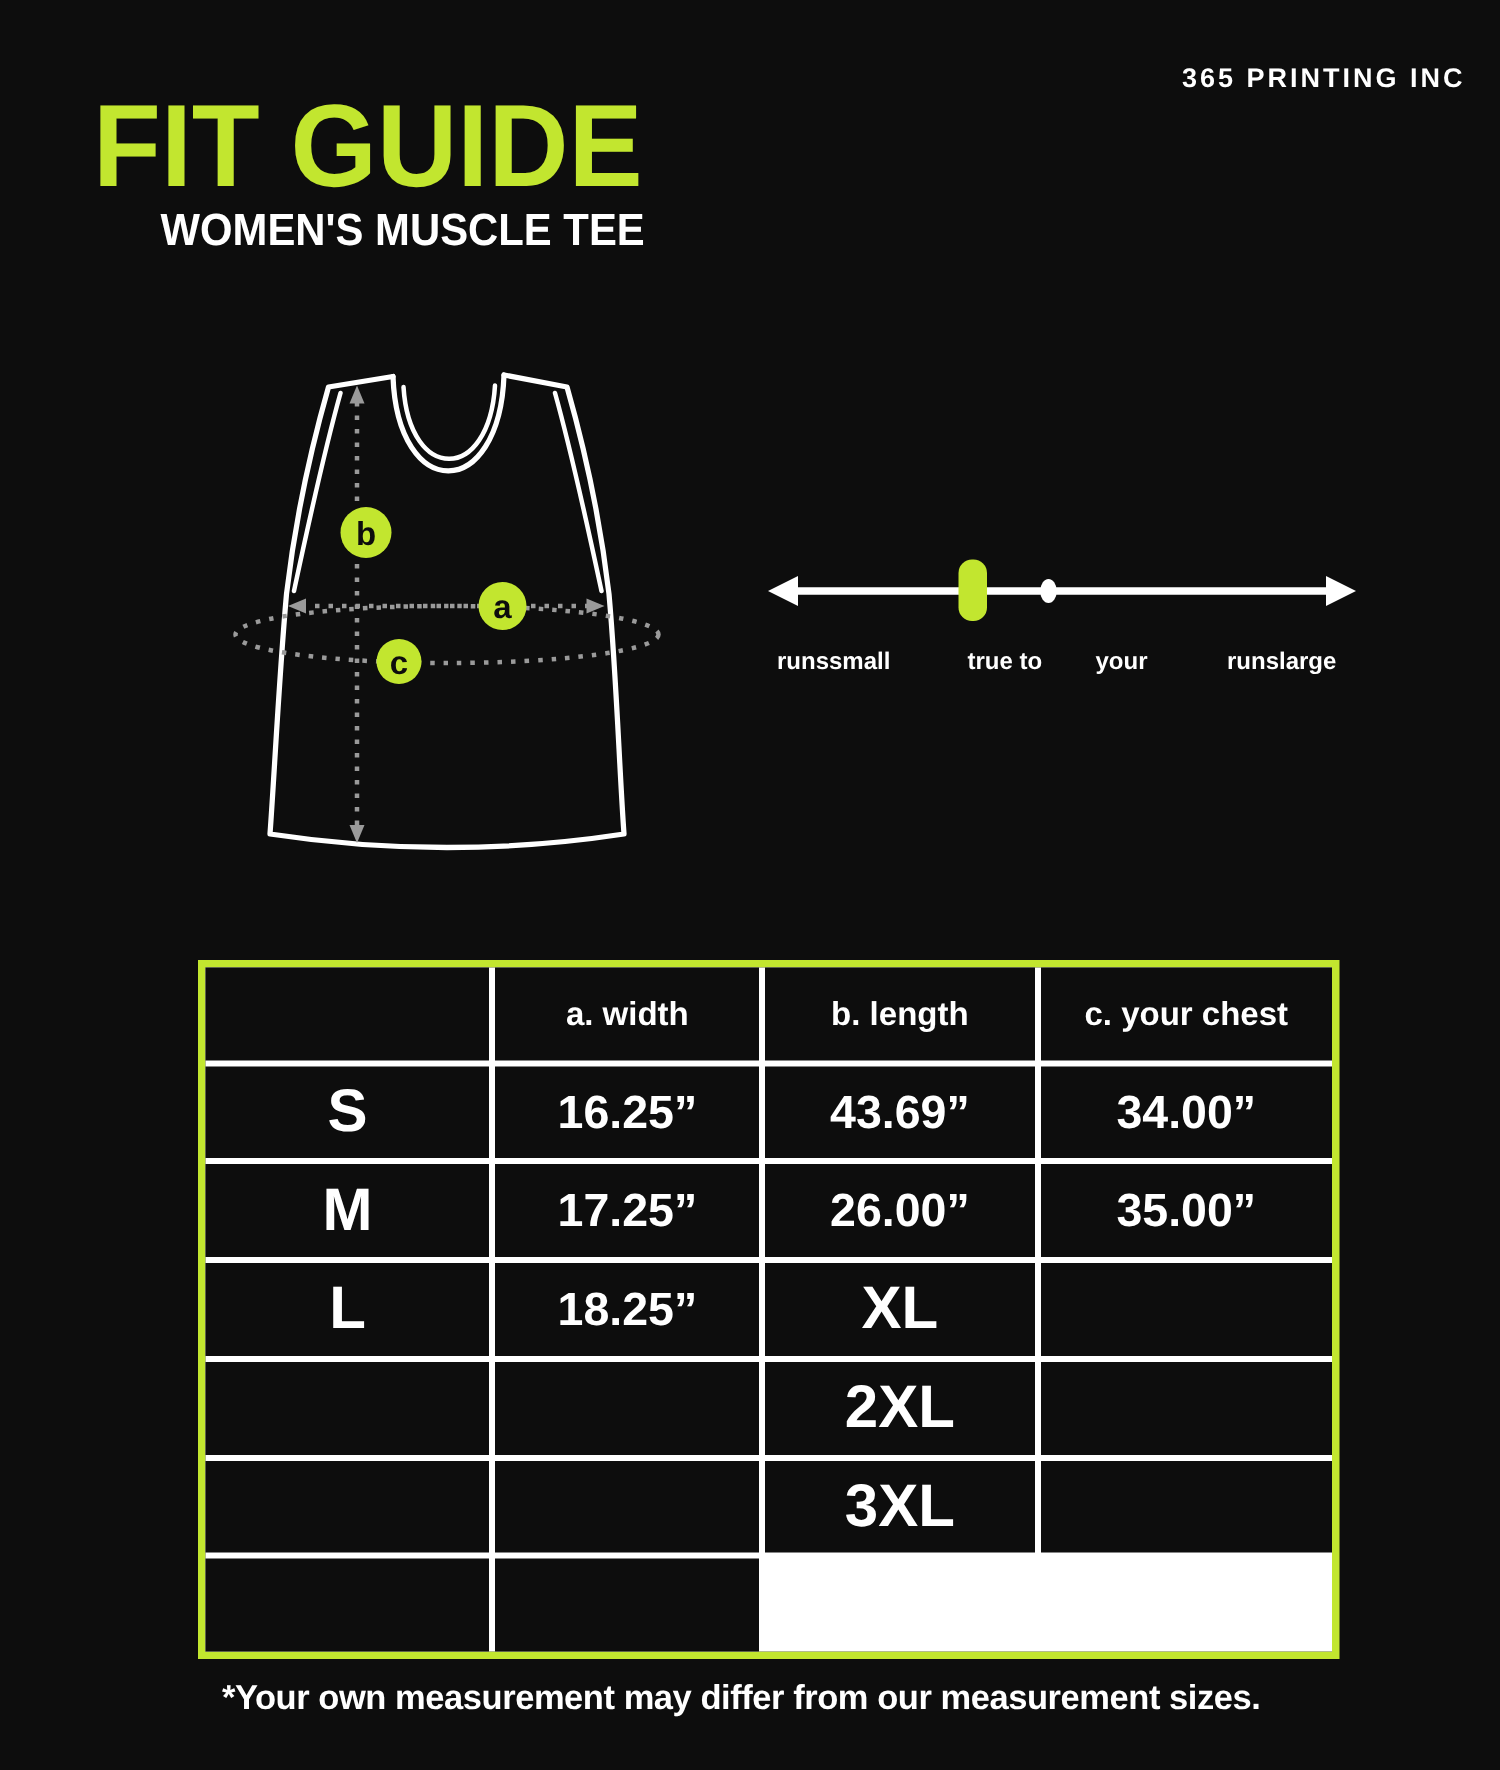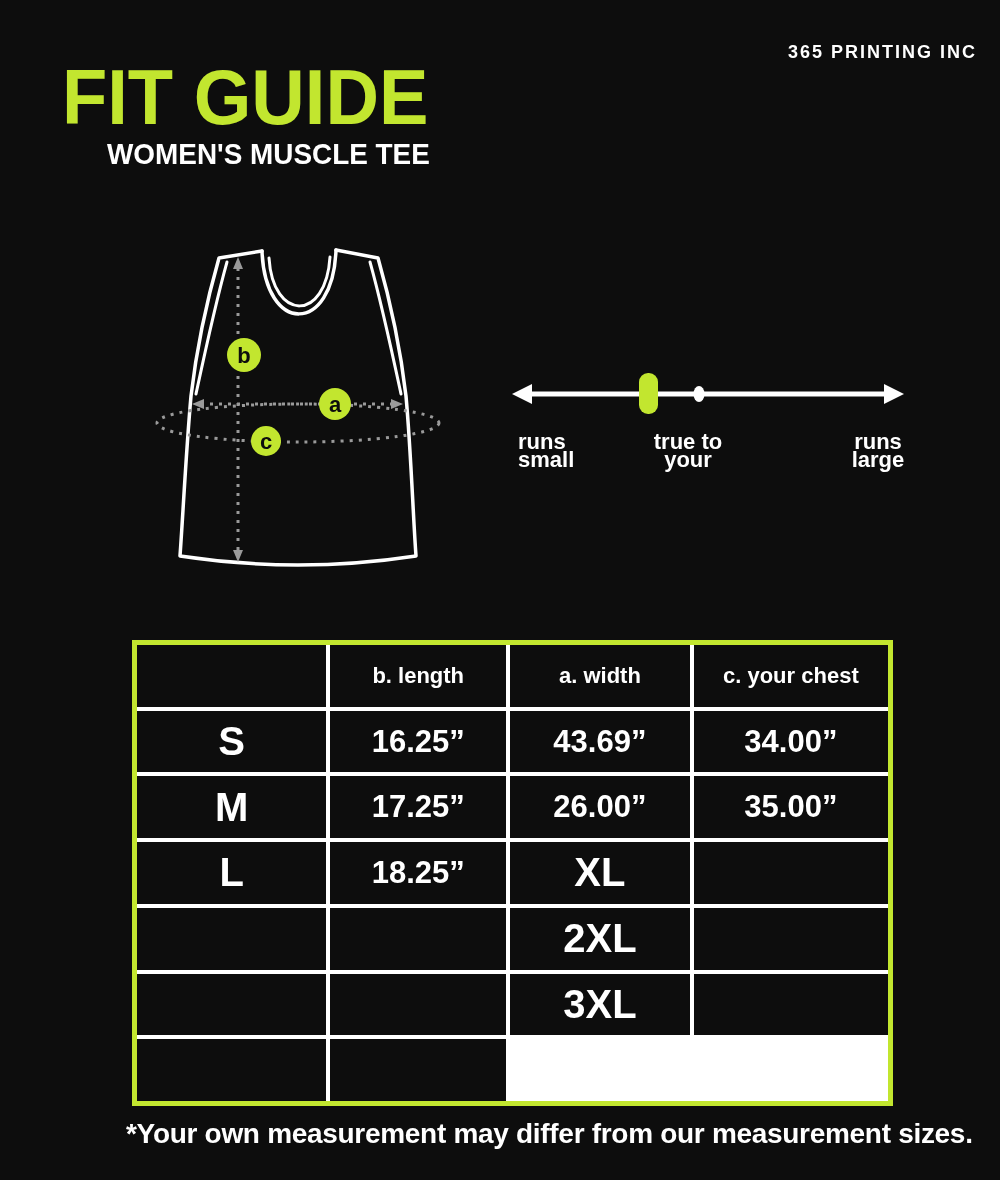--- a/index.html
+++ b/index.html
@@ -34,47 +34,47 @@
   svg{position:absolute;overflow:visible;}
   .shirt-svg{left:130px;top:235px;}
   .scale-svg{left:505px;top:368px;}
 
   .marker-letter{
     font-family:"Liberation Sans","DejaVu Sans",sans-serif;font-weight:700;
     font-size:22px;fill:#0d0d0d;text-anchor:middle;
   }
 
   .scale-label{
-    position:absolute;top:433px;font-size:22px;line-height:18px;color:var(--white);
-    display:flex;flex-direction:column;white-space:nowrap;
+    position:absolute;top:433px;font-size:16px;line-height:18px;color:var(--white);
+    display:flex;white-space:nowrap;
   }
   .scale-label.left{left:518px;text-align:left;}
-  .scale-label.center{left:628px;width:120px;text-align:center;align-items:center;}
+  .scale-label.center{left:645px;width:120px;text-align:center;align-items:center;justify-content:space-between;}
   .scale-label.right{left:818px;width:120px;text-align:center;align-items:center;}
 
   .table-wrap{
     position:absolute;left:132px;top:640px;width:761px;height:466px;
     border:5px solid var(--accent);background:var(--white);
   }
   .grid{
     display:grid;width:100%;height:100%;
     grid-template-columns:194fr 180fr 184fr 199fr;
     grid-auto-rows:1fr;gap:4px;background:var(--white);
   }
   .cell{
     background:var(--bg);display:flex;align-items:center;justify-content:center;
     color:var(--white);white-space:nowrap;
   }
   .cell.header{font-size:22px;}
   .cell.size{font-size:40px;}
   .cell.value{font-size:31px;}
 
   .footnote{
-    position:absolute;left:126px;top:1118px;width:761px;
-    text-align:center;font-size:28px;letter-spacing:-0.3px;color:var(--white);white-space:nowrap;
+    position:absolute;left:148px;top:1118px;width:761px;
+    font-size:23px;letter-spacing:-0.3px;color:var(--white);white-space:nowrap;
   }
 </style>
 </head>
 <body>
 
 <div class="page">
 
   <div class="brand">365 PRINTING INC</div>
   <h1 class="title">FIT GUIDE</h1>
   <h2 class="subtitle">WOMEN'S MUSCLE TEE</h2>
@@ -136,22 +136,22 @@
     <span>your</span>
   </div>
   <div class="scale-label right">
     <span>runs</span>
     <span>large</span>
   </div>
 
   <div class="table-wrap">
     <div class="grid">
       <div class="cell header"></div>
+      <div class="cell header">a. width</div>
       <div class="cell header">b. length</div>
-      <div class="cell header">a. width</div>
       <div class="cell header">c. your chest</div>
 
       <div class="cell size">S</div>
       <div class="cell value">16.25”</div>
       <div class="cell value">43.69”</div>
       <div class="cell value">34.00”</div>
 
       <div class="cell size">M</div>
       <div class="cell value">17.25”</div>
       <div class="cell value">26.00”</div>

